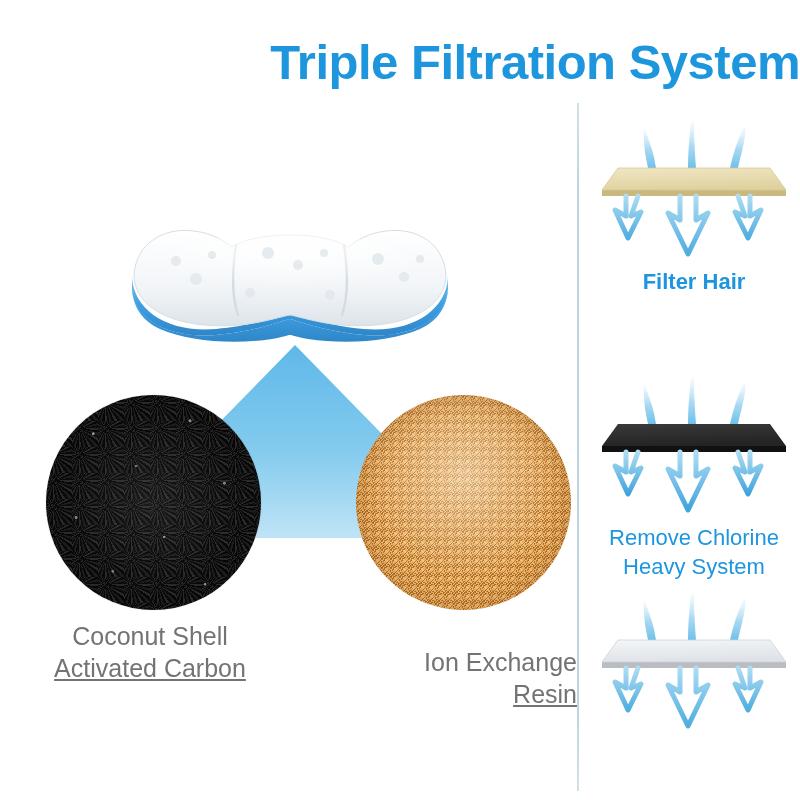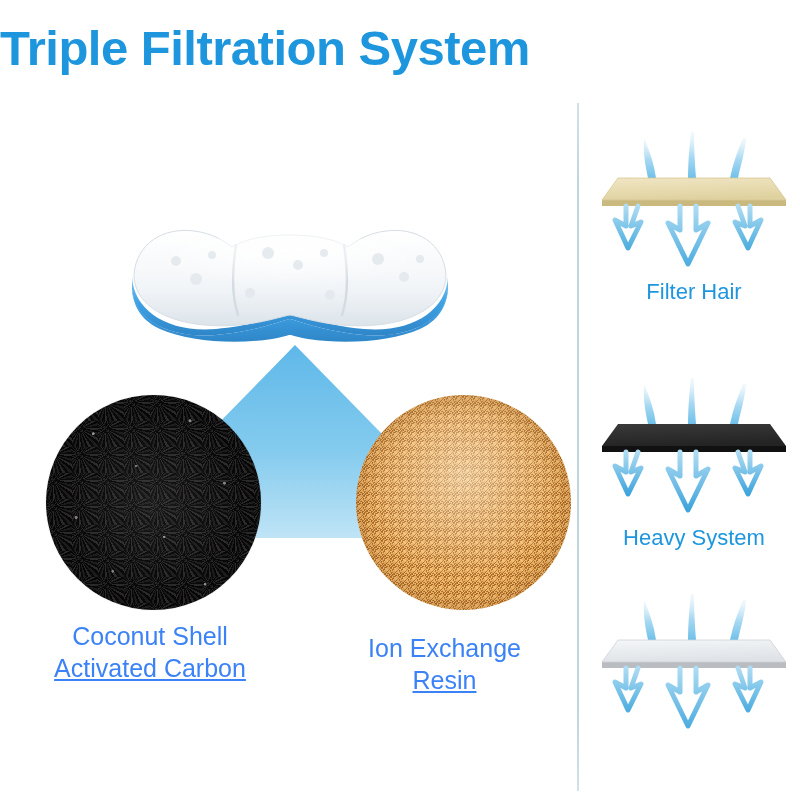--- a/index.html
+++ b/index.html
@@ -12,22 +12,22 @@
   }
   #infographic{
     position:absolute;inset:0;
     width:800px;height:800px;
     background:#fff;
   }
 
   
   .title{
     position:absolute;
-    left:0;top:22px;width:800px;
-    text-align:left;
+    left:0;top:36px;width:800px;
+    text-align:right;
     font-size:49px;
     font-weight:700;
     letter-spacing:-0.5px;
     color:#1E96DE;
     line-height:1.1;
     white-space:nowrap;
   }
 
   
   .divider{
@@ -81,32 +81,32 @@
       repeating-conic-gradient(from 61deg at 45% 80%, #F7CC8B 0deg 3deg, #C4813A 3deg 6deg, #E0A458 6deg 9deg, #AA6C2B 9deg 12deg);
     background-size:auto,9px 9px,7px 7px,11px 11px;
     box-shadow:inset 0 0 26px rgba(120,70,16,.35);
   }
 
   .mat-label{
     position:absolute;
     text-align:center;
     font-size:25px;
     font-weight:400;
-    color:#3b82f6;
+    color:#737373;
     line-height:1.28;
     white-space:nowrap;
   }
   .mat-label .l2{display:block;text-decoration:underline;}
   .lbl-carbon{left:0px;top:525px;width:300px;}
-  .lbl-resin{left:312px;top:537px;width:265px;}
+  .lbl-resin{left:312px;top:551px;width:265px;text-align:right;}
 
   
   .right-col{position:absolute;left:588px;top:110px;width:212px;height:690px;}
   .feature{position:absolute;left:0;width:212px;}
-  .feature:nth-child(1){top:16px;}
+  .feature:nth-child(1){top:6px;font-weight:bold;}
   .feature:nth-child(2){top:262px;}
   .feature:nth-child(3){top:478px;}
 
   .feature .art{position:relative;width:212px;height:150px;margin:0 auto;}
   .feature .art svg{display:block;width:212px;height:150px;}
 
   .feat-caption{
     margin-top:2px;
     text-align:center;
     font-size:22px;
@@ -283,20 +283,21 @@
             <path d="M14,74 L198,74 L198,80 L14,80 Z" fill="#111111"></path>
           </g>
           <g fill="none" stroke="url(#arwB)" stroke-width="5" stroke-linejoin="round" stroke-linecap="round">
             <path d="M38,80 L38,100 L27,94 L40,122 L53,96 L43,100 L50,80"></path>
             <path d="M92,80 L92,104 L80,97 L100,138 L120,97 L108,104 L108,80"></path>
             <path d="M162,80 L162,100 L173,94 L160,122 L147,96 L157,100 L150,80"></path>
           </g>
         </svg>
       </div>
       <div class="feat-caption">
+        <span>Remove Chlorine</span>
         <span class="l2">Heavy System</span>
       </div>
     </div>
 
     <div class="feature">
       <div class="art">
         <svg viewBox="0 0 212 150" xmlns="http://www.w3.org/2000/svg">
           <defs>
             <linearGradient id="liteTop" x1="0" y1="0" x2="0.25" y2="1">
               <stop offset="0%" stop-color="#F4F6F8"></stop>

